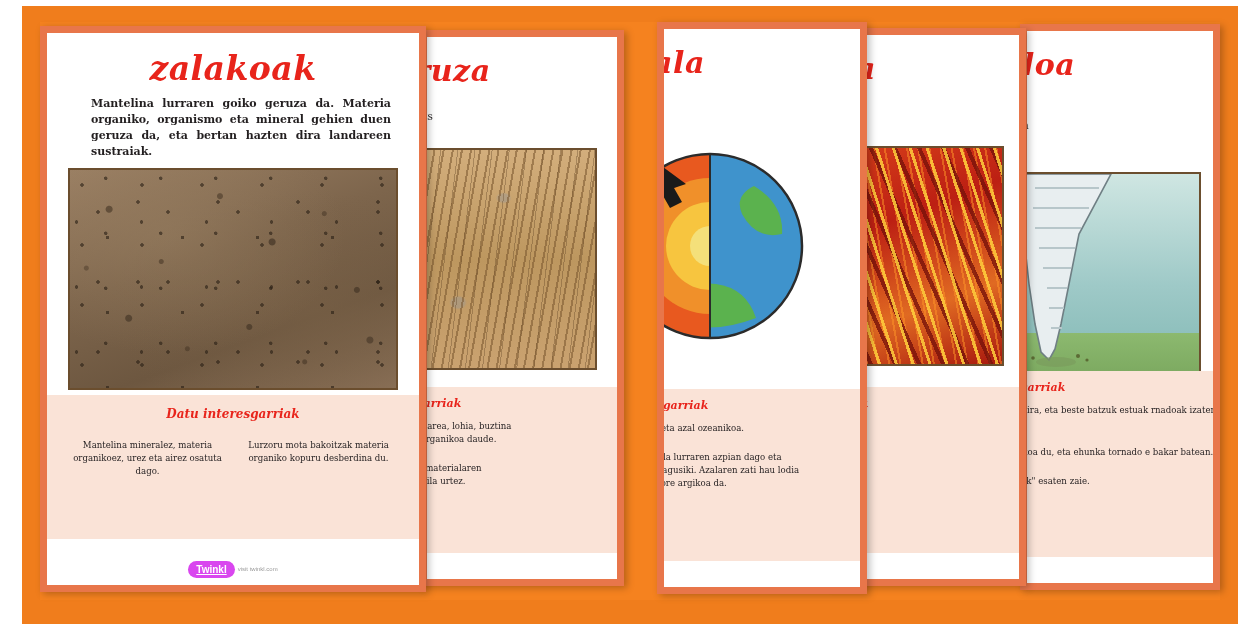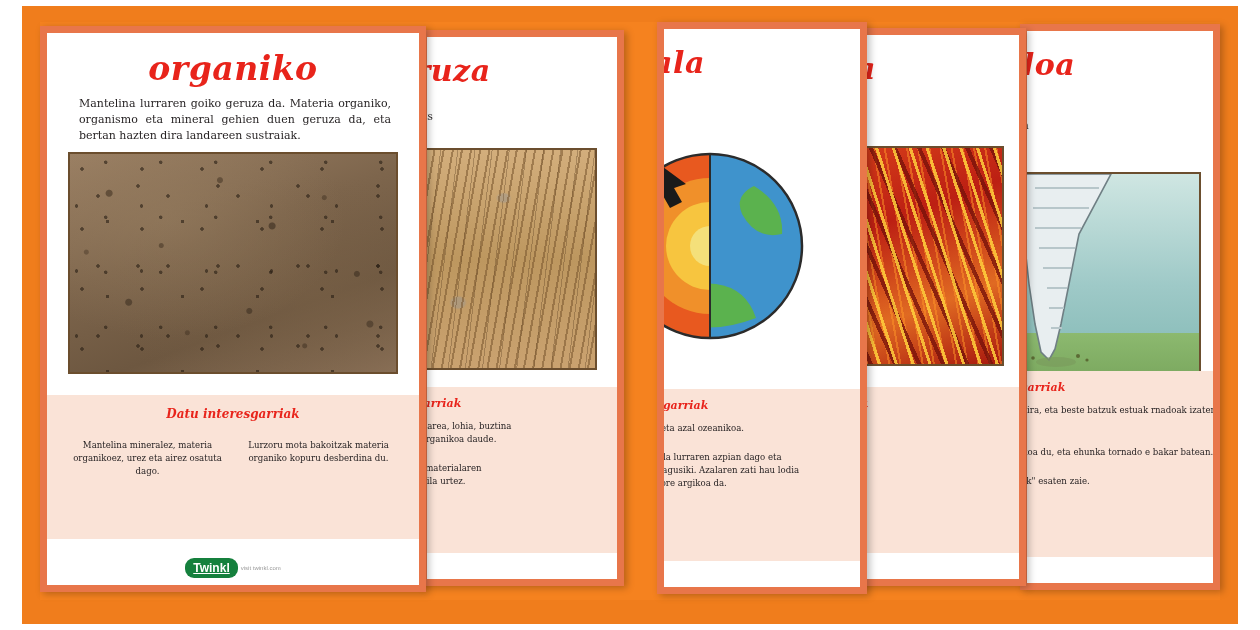--- a/index.html
+++ b/index.html
@@ -114,25 +114,25 @@
   .fact.left-align { text-align: justify; }
   .logo {
     position: absolute;
     bottom: 7px;
     left: 0;
     right: 0;
     text-align: center;
   }
   .logo-badge {
     display: inline-block;
-    background: #15803d;
+    background: #d946ef;
     color: #ffffff;
     font-family: "Liberation Sans", sans-serif;
     font-weight: bold;
-    font-size: 12px;
+    font-size: 10px;
     border-radius: 9px;
     padding: 3px 8px;
     text-decoration: underline;
   }
   .logo-sub {
     display: inline-block;
     color: #9a9a9a;
     font-size: 6px;
     margin-left: 3px;
     vertical-align: middle;
@@ -330,22 +330,22 @@
 eta materia organikoa daude.</div>
           <div class="fact" style="white-space:pre-line;">huntzeko materialaren
 dira mila urtez.</div>
         </div>
       </div>
     </div>
   </div>
 
   <div class="card" id="card1">
     <div class="card-inner">
-      <div class="title" style="font-size:33px;">organiko</div>
-      <div class="intro" style="padding:8px 28px 0 32px;font-size:11px;">Mantelina lurraren goiko geruza da. Materia organiko, organismo eta mineral gehien duen geruza da, eta bertan hazten dira landareen sustraiak.</div>
+      <div class="title" style="font-size:33px;">zalakoak</div>
+      <div class="intro" style="padding:8px 28px 0 44px;font-size:11px;font-weight:bold;">Mantelina lurraren goiko geruza da. Materia organiko, organismo eta mineral gehien duen geruza da, eta bertan hazten dira landareen sustraiak.</div>
       <div class="photo" style="width:330px;height:222px;">
         <div class="soil"></div>
       </div>
       <div class="facts" style="top:362px;bottom:46px;padding:12px 22px;">
         <div class="facts-title" style="font-size:12px;margin-bottom:18px;">Datu interesgarriak</div>
         <div class="facts-grid">
           <div class="facts-col">
             <div class="fact" style="margin-bottom:28px;">Mantelina mineralez, materia organikoez, urez eta airez osatuta dago.</div>
           </div>
           <div class="facts-col">

